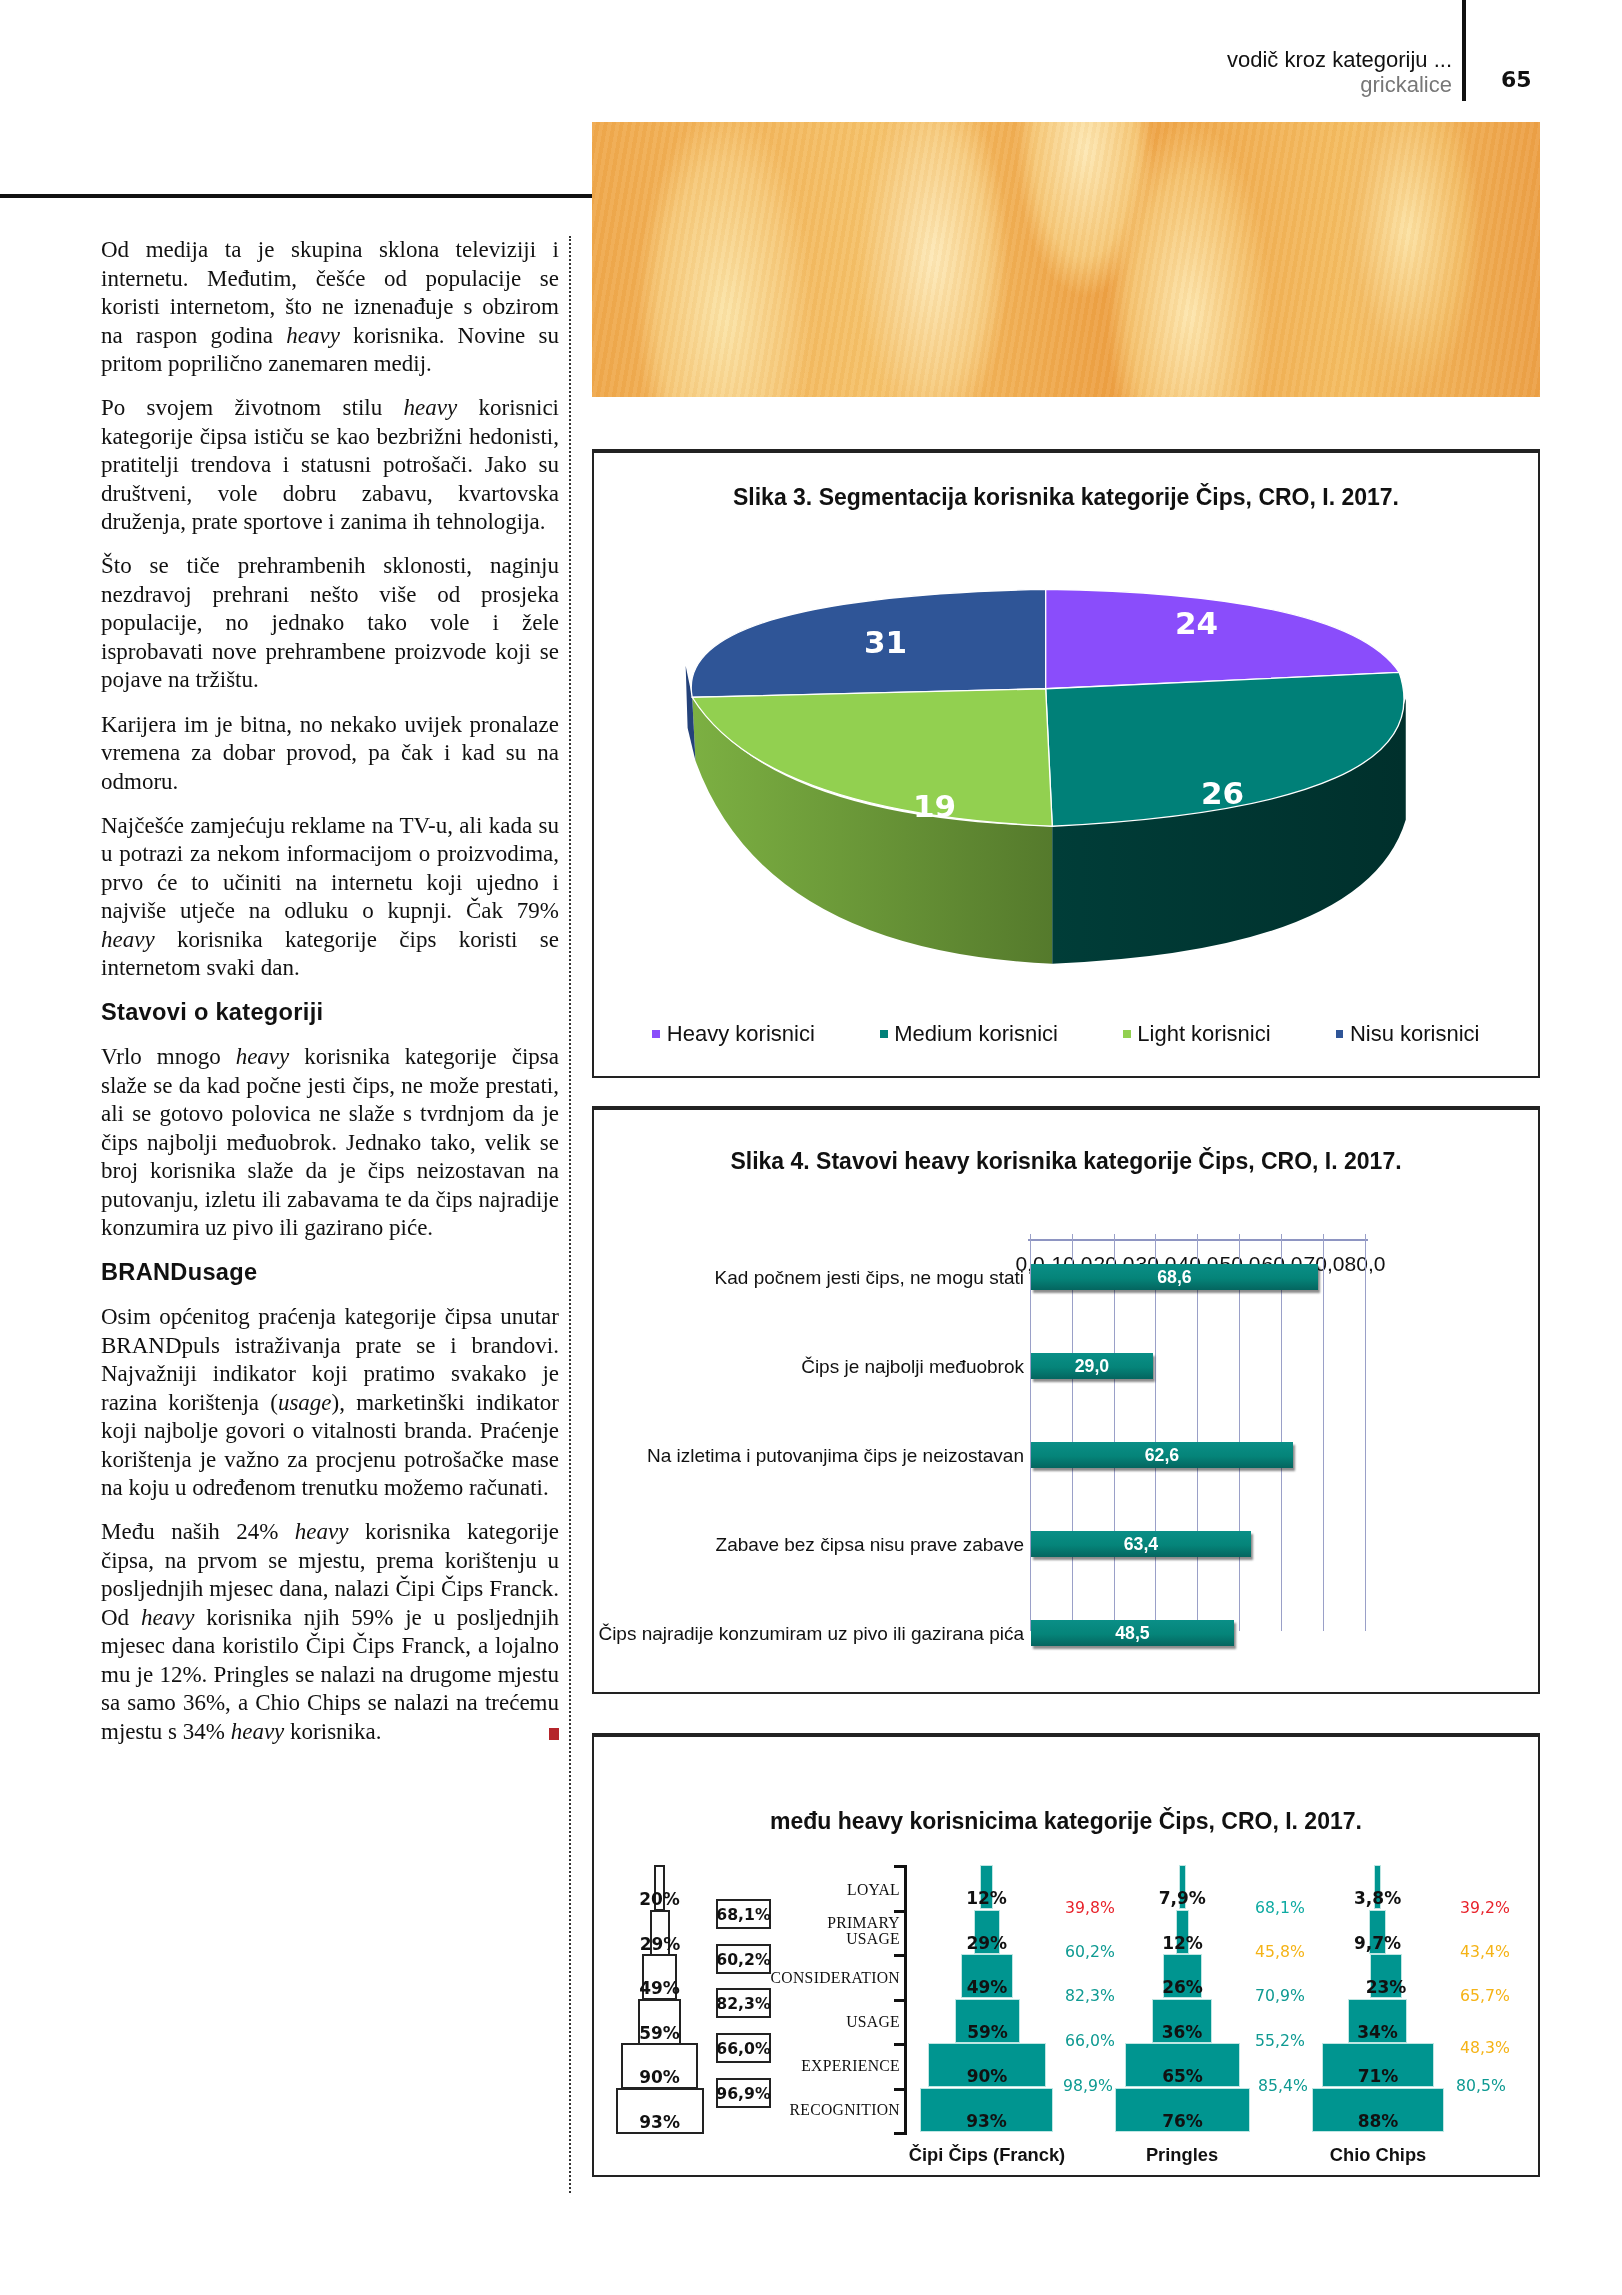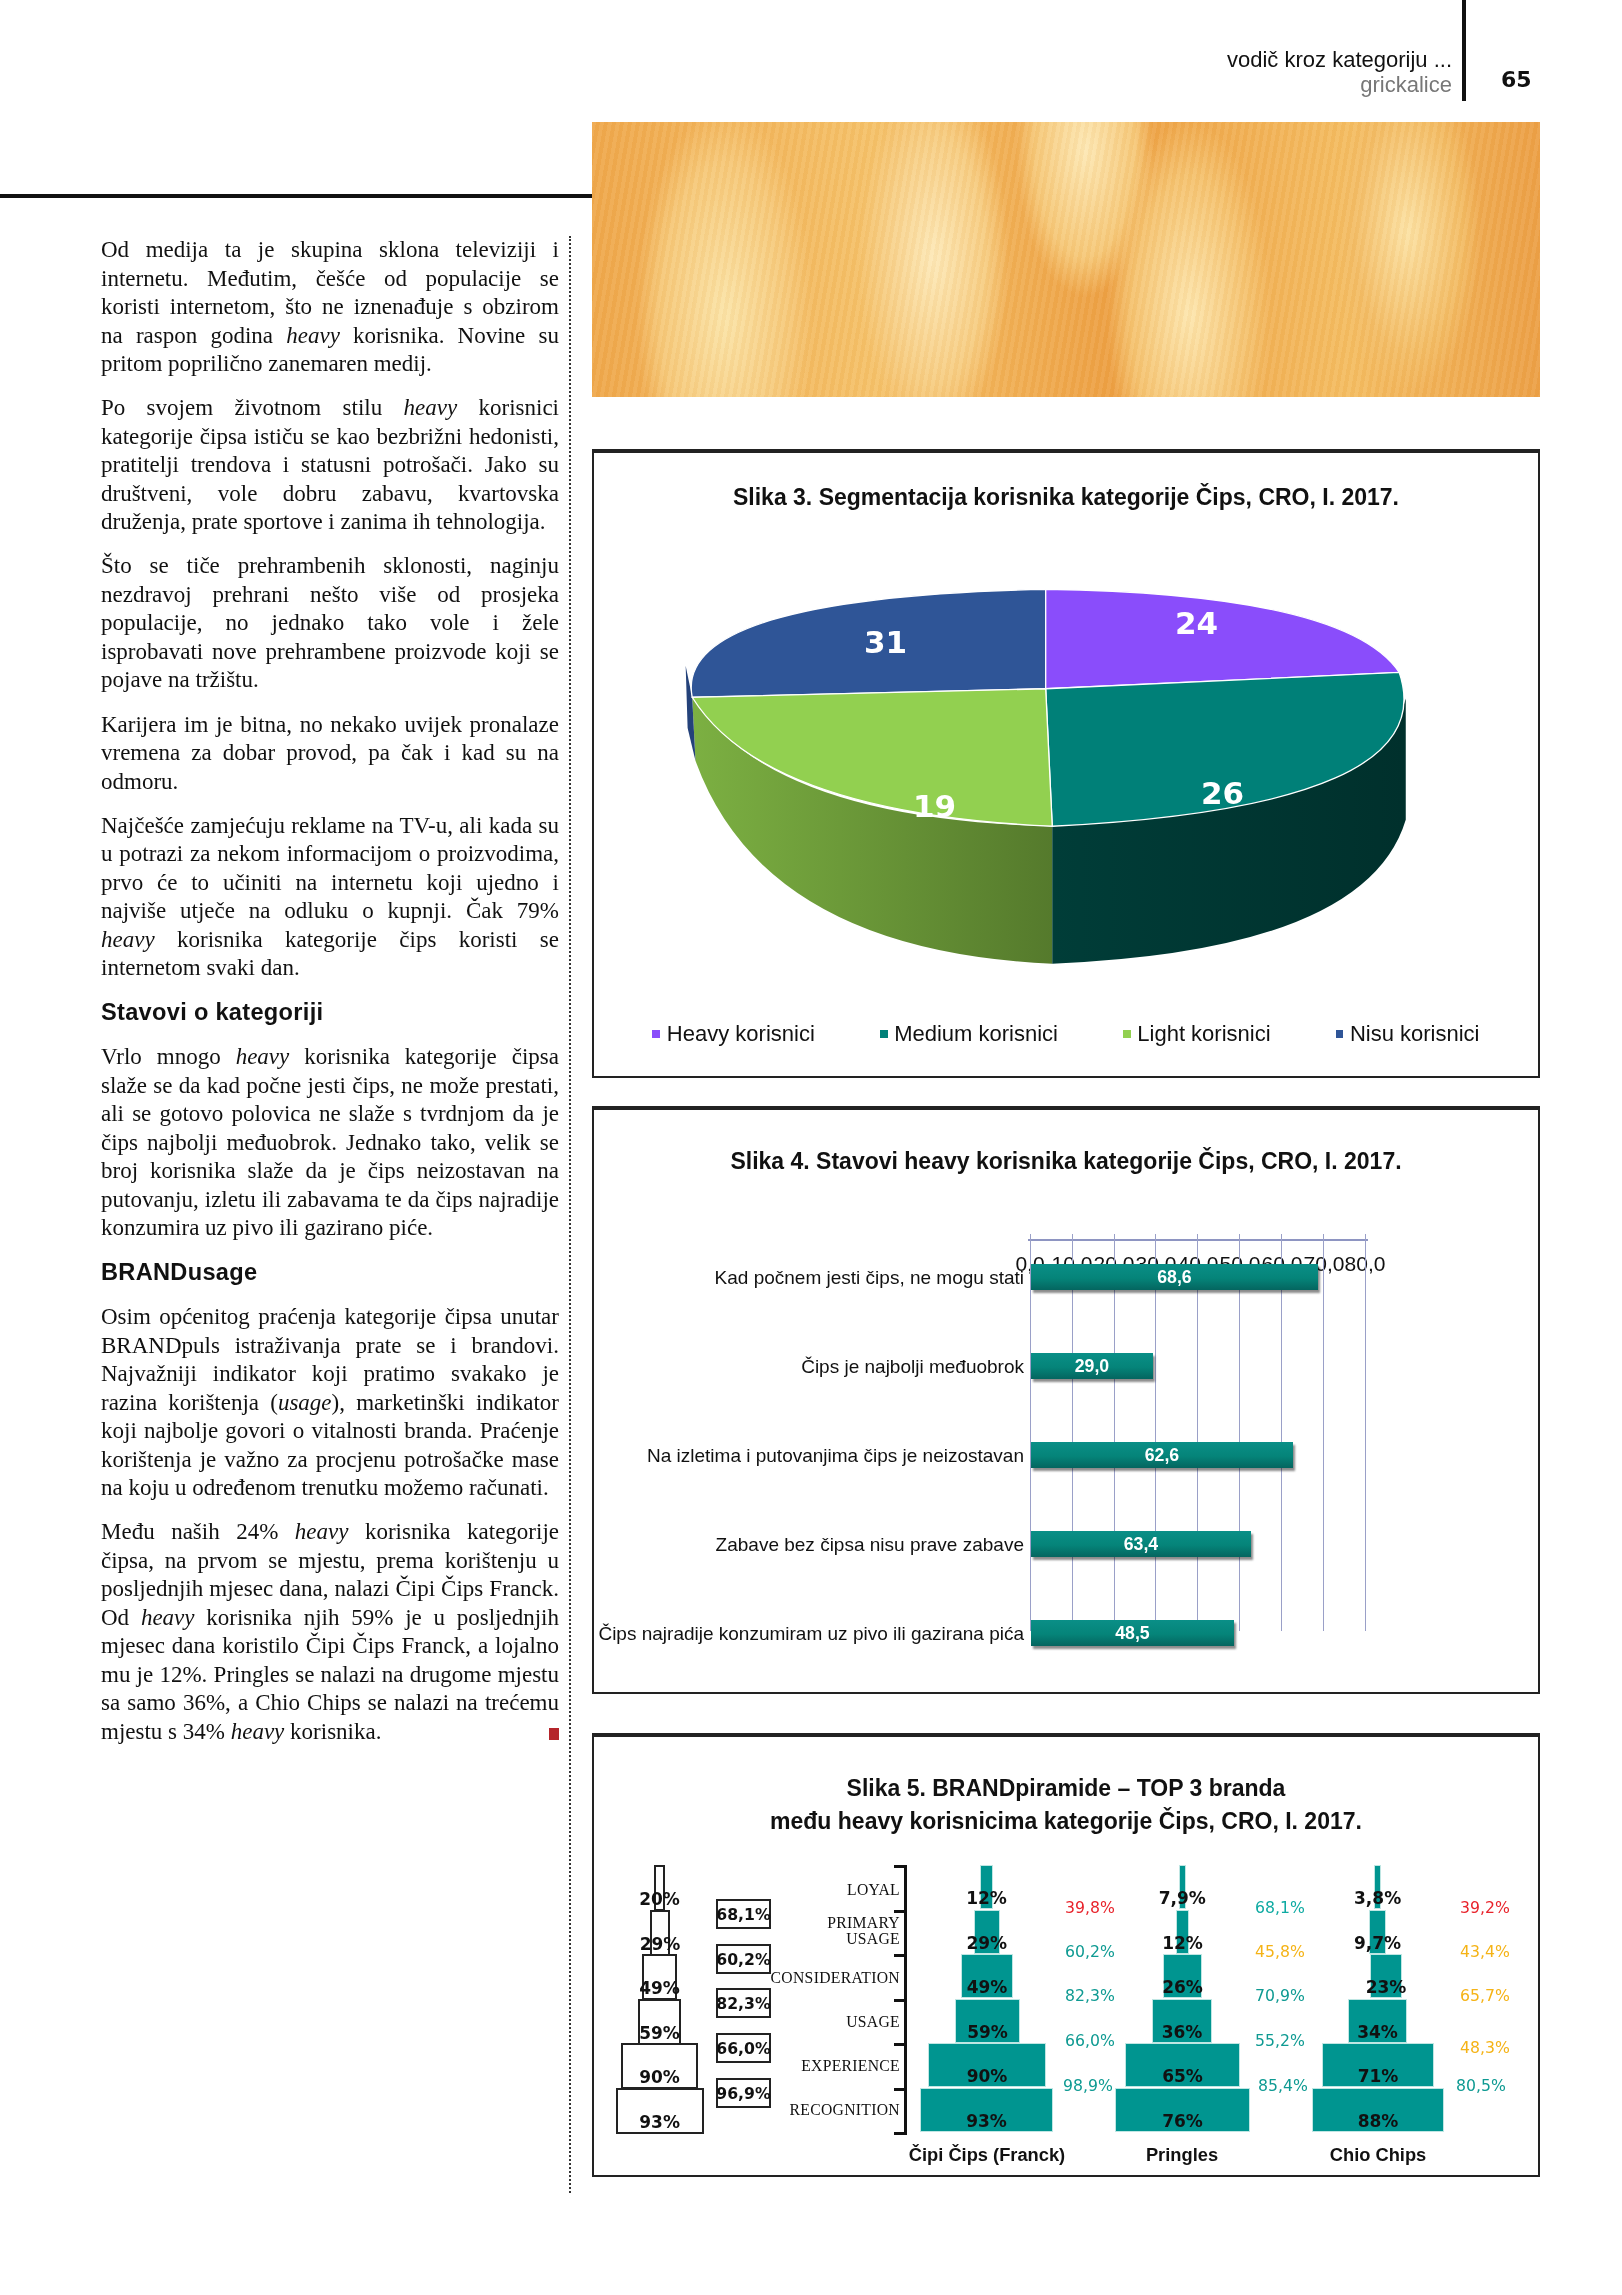--- a/index.html
+++ b/index.html
@@ -179,21 +179,20 @@
     </div>
   <div class="bar" style="left:437px; top:421px; width:220px;">
       <span class="bar-val">63,4</span>
     </div>
   <div class="bar" style="left:437px; top:510px; width:203px;">
       <span class="bar-val">48,5</span>
     </div>
 </div>
 
 <div class="box" style="left:592px; top:1733px; width:944px; height:438px;">
-  <div class="fig-title" style="top:38px;">Slika 5. BRANDpiramide  – TOP 3 branda</div>
   <div class="fig-title" style="top:71px;">među heavy korisnicima kategorije Čips, CRO, I. 2017.</div>
 
   <div class="pyr-step outline" style="left:60px; top:128px; width:11px; height:46px;">
       <span>20%</span>
     </div>
   <div class="pyr-step outline" style="left:56px; top:173px; width:20px; height:46px;">
       <span>29%</span>
     </div>
   <div class="pyr-step outline" style="left:48px; top:217px; width:35px; height:46px;">
       <span>49%</span>

